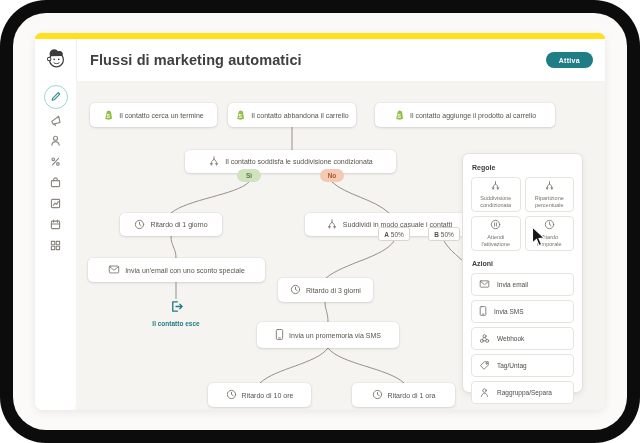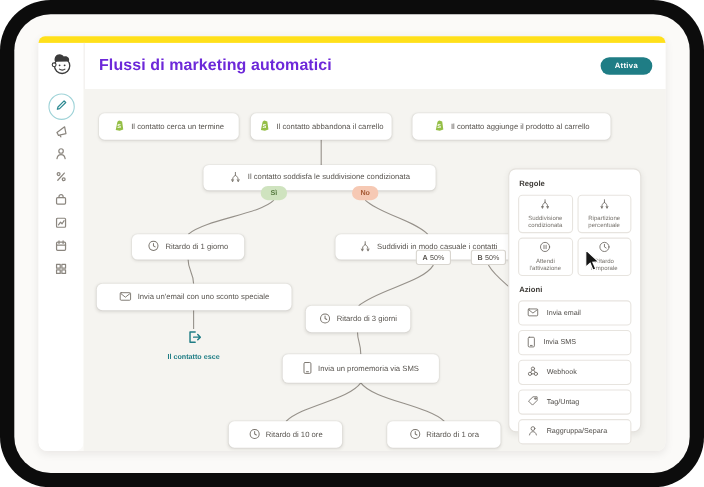--- a/index.html
+++ b/index.html
@@ -5,21 +5,21 @@
   html,body{margin:0;padding:0;background:#fff;width:640px;height:443px;font-family:"Liberation Sans","DejaVu Sans",sans-serif;}
   .stage{position:relative;width:640px;height:443px;overflow:hidden;}
   .frame{position:absolute;inset:0;background:#0c0c0c;border-radius:46px;}
   .screen{position:absolute;inset:13px;background:#fbfaf8;border-radius:33px;overflow:hidden;}
 
   
   .app{position:absolute;left:22px;top:20px;width:570px;height:377px;box-shadow:0 2px 8px rgba(20,15,10,.08);border-radius:8px;}
   .topbar{position:absolute;left:0;top:0;right:0;height:6px;background:#ffe01b;border-radius:8px 8px 0 0;}
   .header{position:absolute;left:0;top:6px;right:0;height:42px;background:#fff;}
   .logo-col{position:absolute;left:0;top:0;width:41px;height:42px;border-right:1px solid #efedea;display:flex;align-items:center;justify-content:center;}
-  .page-title{position:absolute;left:55px;top:0;height:42px;display:flex;align-items:center;font-size:14.5px;font-weight:600;color:#6d28d9;letter-spacing:.1px;}
+  .page-title{position:absolute;left:55px;top:0;height:42px;display:flex;align-items:center;font-size:14.5px;font-weight:600;color:#404040;letter-spacing:.1px;}
   .activa-btn{position:absolute;right:12px;top:13px;height:16px;padding:0 13px;background:#1f7d85;color:#fff;border:none;border-radius:999px;font-size:7px;font-weight:700;display:flex;align-items:center;font-family:inherit;letter-spacing:.3px;cursor:pointer;}
 
   .sidebar{position:absolute;left:0;top:48px;width:41px;height:329px;background:#fff;border-radius:0 0 8px 8px;}
   .side-ic{position:absolute;left:50%;transform:translate(-50%,-50%);width:22px;height:22px;display:flex;align-items:center;justify-content:center;}
   .side-ic.active{border:1.4px solid #9fd3d8;border-radius:50%;background:#fff;}
   .side-ic svg{stroke:#8b867f;fill:none;stroke-width:1.2;stroke-linecap:round;stroke-linejoin:round;}
   .side-ic.active svg{stroke:#2f8a92;}
 
   .canvas{position:absolute;left:41px;top:48px;width:529px;height:329px;background:#f5f4f0;border-radius:0 0 8px 0;overflow:hidden;}
   .wires{position:absolute;inset:0;}

